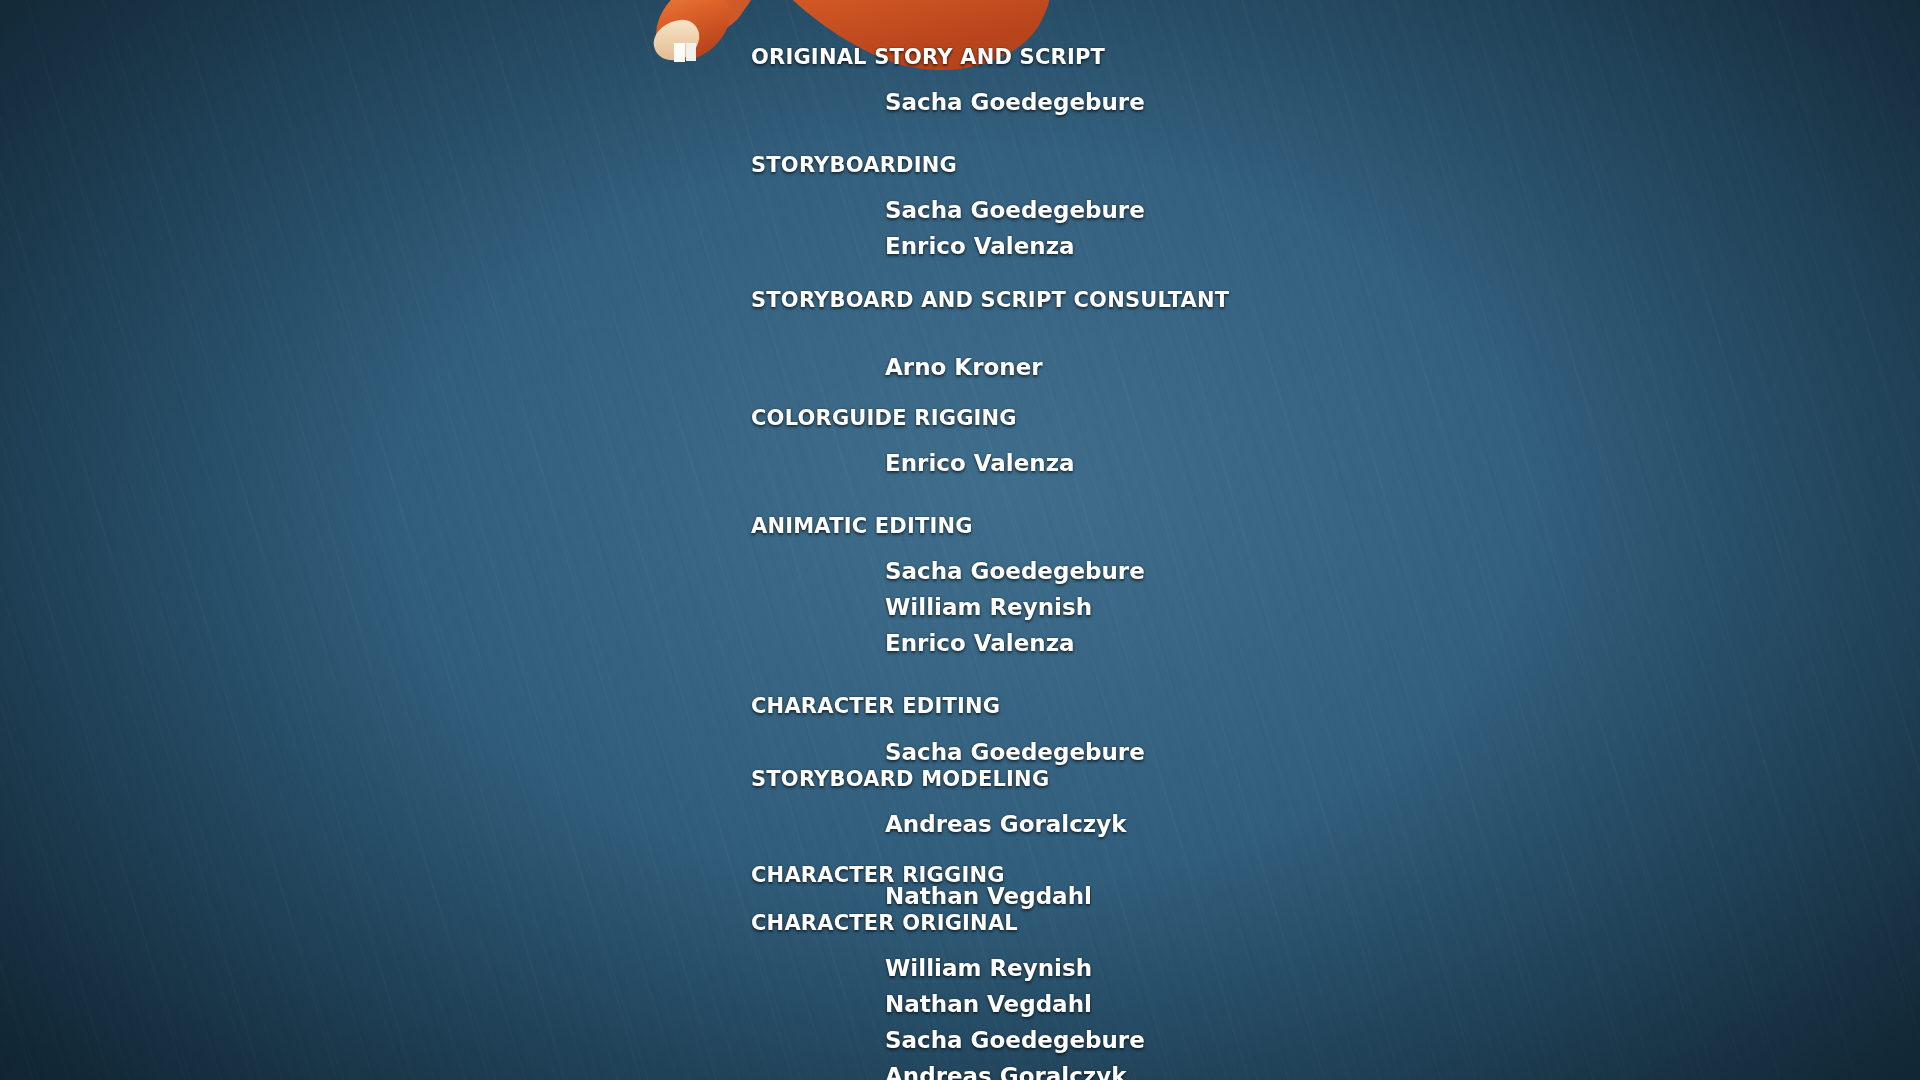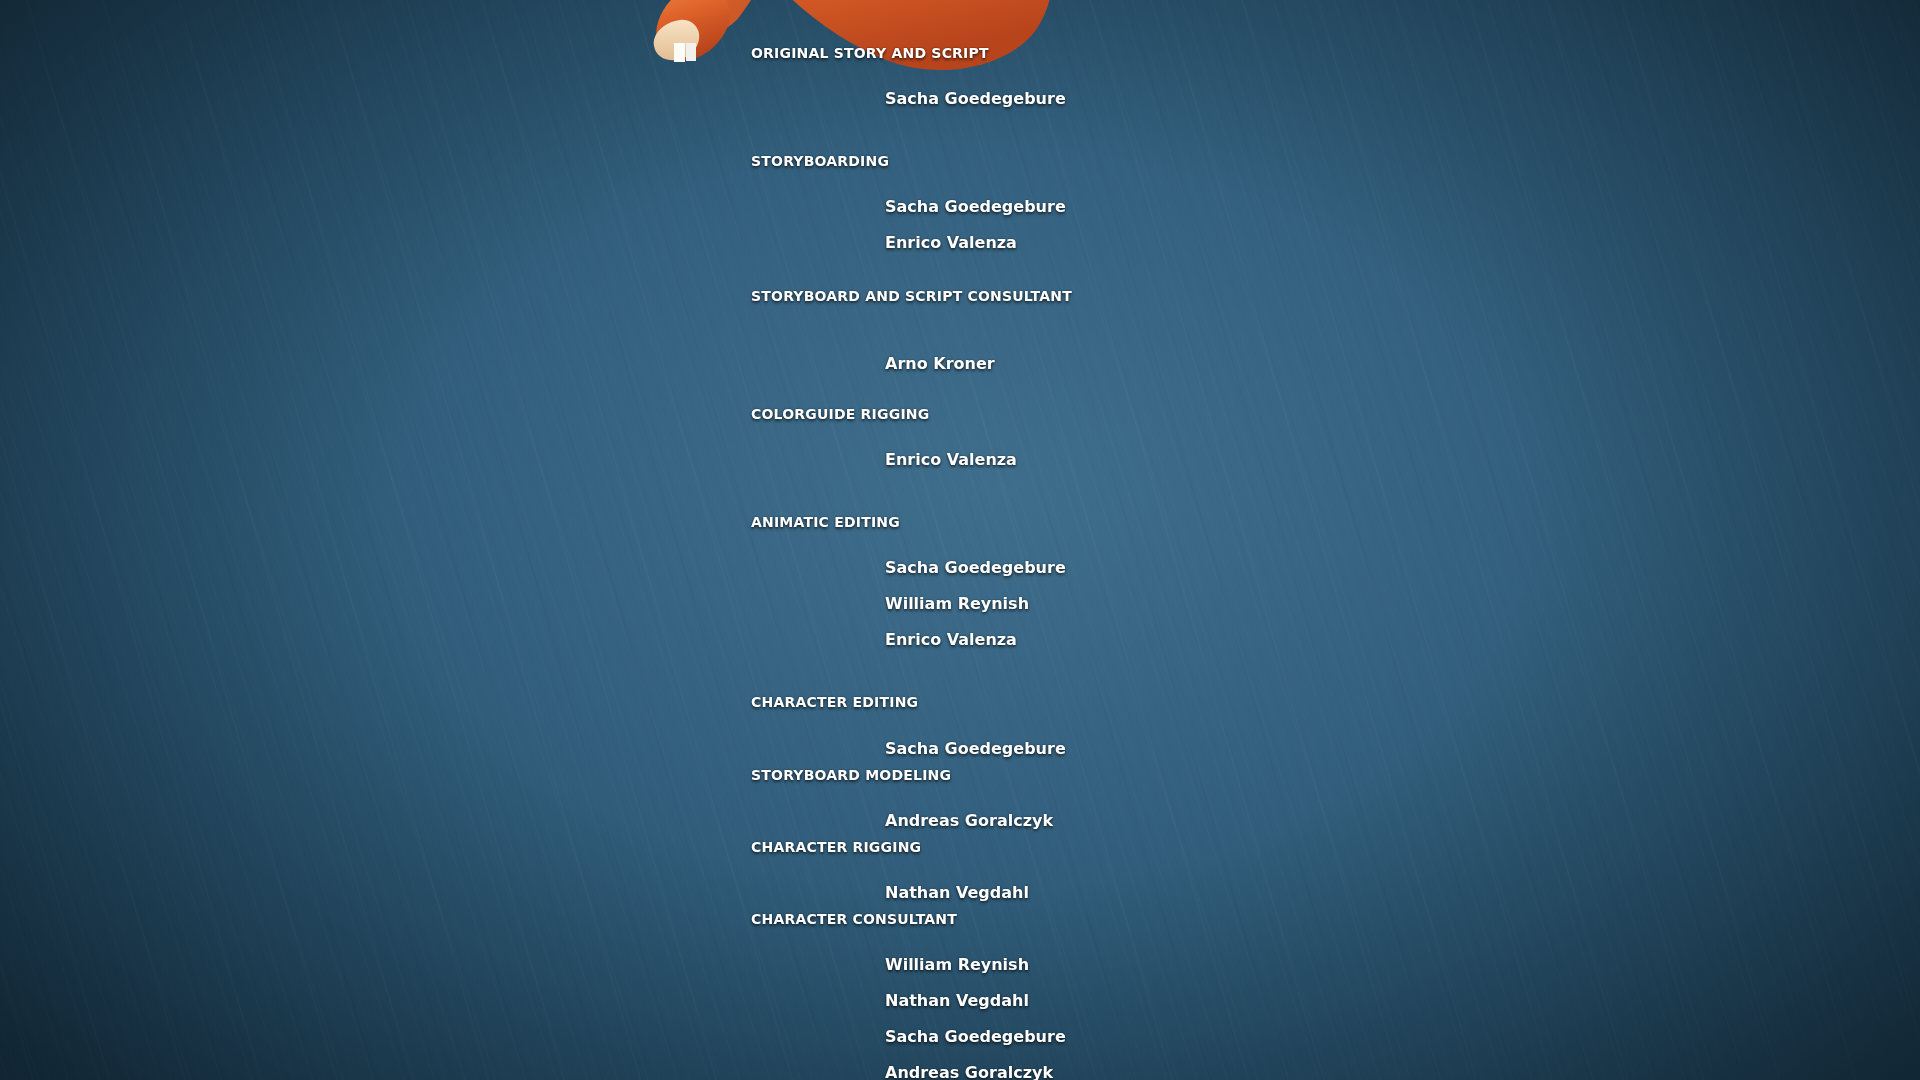--- a/index.html
+++ b/index.html
@@ -95,31 +95,31 @@
     height: 1080px;
   }
   .credit-block {
     position: absolute;
     left: 0;
     width: 1920px;
   }
   .role {
     position: absolute;
     left: 751px;
-    font-size: 14px;
+    font-size: 21px;
     font-weight: 700;
     letter-spacing: 0.2px;
     color: #ffffff;
     white-space: nowrap;
     text-shadow: 0 2px 3px rgba(0,0,0,0.55), 0 0 2px rgba(0,0,0,0.5);
   }
   .name {
     position: absolute;
     left: 885px;
-    font-size: 16px;
+    font-size: 23px;
     font-weight: 700;
     color: #ffffff;
     white-space: nowrap;
     text-shadow: 0 2px 3px rgba(0,0,0,0.55), 0 0 2px rgba(0,0,0,0.5);
   }
 </style>
 </head>
 <body>
 
 <div id="stage">
@@ -192,25 +192,25 @@
       </div>
       <div class="credit-block">
         <div class="role" style="top: 694px;">CHARACTER EDITING</div>
         <div class="name" style="top: 739px;">Sacha Goedegebure</div>
       </div>
       <div class="credit-block">
         <div class="role" style="top: 767px;">STORYBOARD MODELING</div>
         <div class="name" style="top: 811px;">Andreas Goralczyk</div>
       </div>
       <div class="credit-block">
-        <div class="role" style="top: 839px; text-align: right;">CHARACTER RIGGING</div>
+        <div class="role" style="top: 863px; text-align: right;">CHARACTER RIGGING</div>
         <div class="name" style="top: 883px;">Nathan Vegdahl</div>
       </div>
       <div class="credit-block">
-        <div class="role" style="top: 911px;">CHARACTER CONSULTANT</div>
+        <div class="role" style="top: 911px;">CHARACTER ORIGINAL</div>
         <div class="name" style="top: 955px;">William Reynish</div>
         <div class="name" style="top: 991px;">Nathan Vegdahl</div>
         <div class="name" style="top: 1027px;">Sacha Goedegebure</div>
         <div class="name" style="top: 1063px;">Andreas Goralczyk</div>
       </div>
     </div>
 
 </div>
 
 </body></html>

